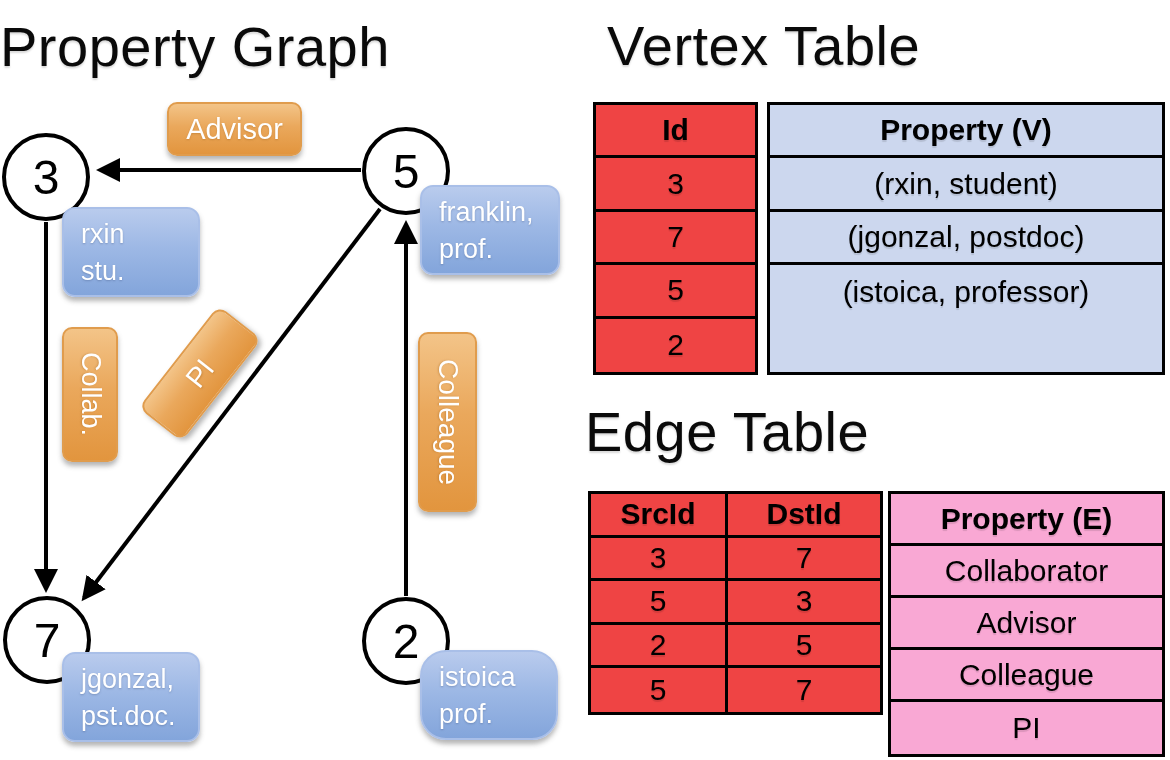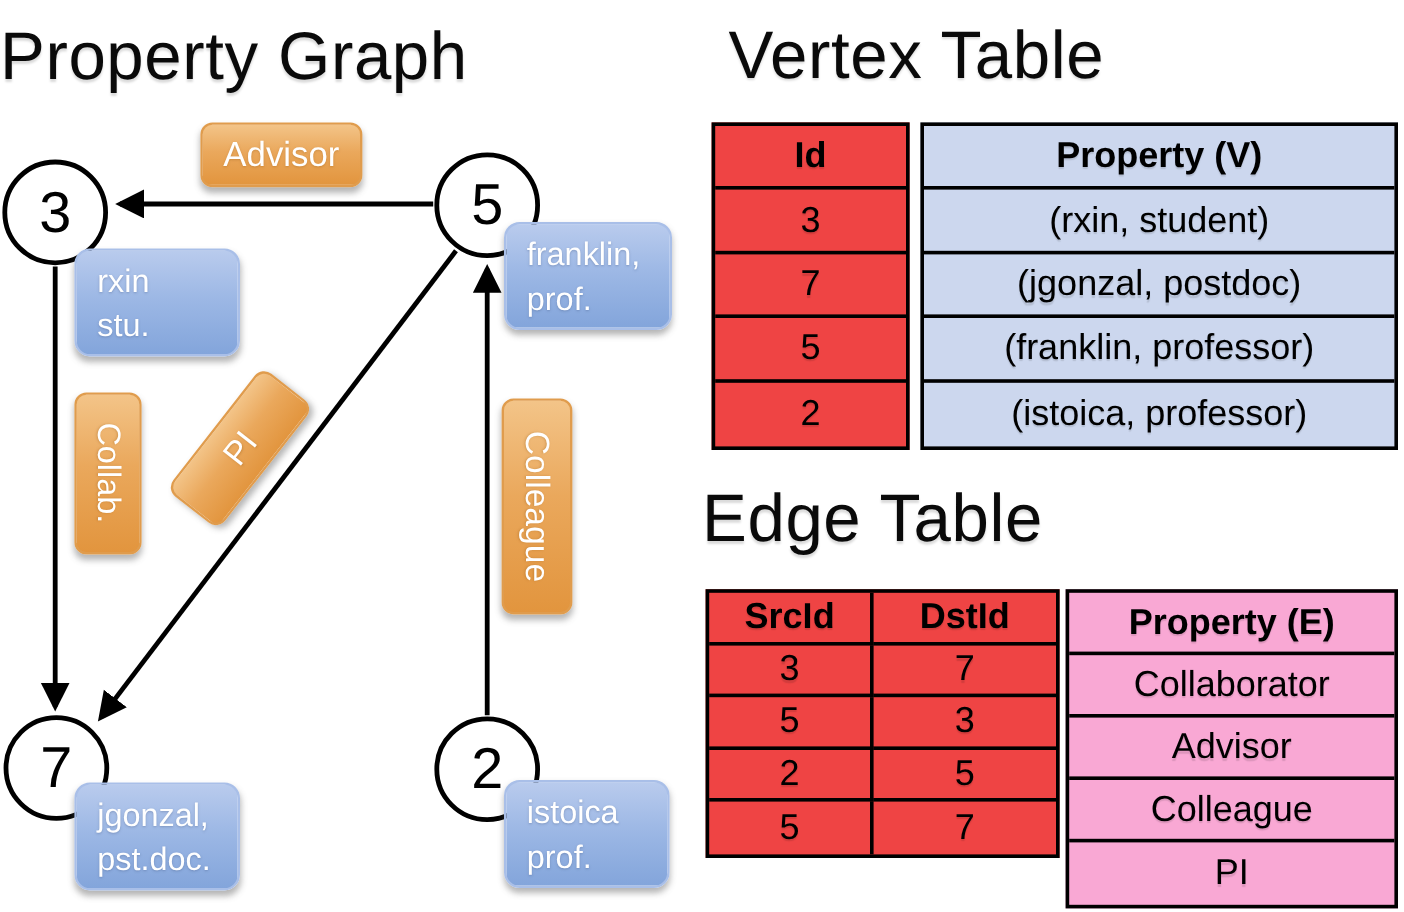--- a/index.html
+++ b/index.html
@@ -35,21 +35,21 @@
     position:absolute;width:138px;height:90px;border-radius:13px;z-index:3;
     background:linear-gradient(180deg,#b9cbed 0%,#9db8e5 45%,#83a5db 100%);
     border:2px solid #a9bfe8;
     box-shadow:0 4px 5px rgba(90,90,90,0.45);
     color:#fff;font-size:27px;line-height:37px;padding:7px 4px 0 17px;
     text-shadow:0 1px 2px rgba(60,80,120,0.35);
   }
   #vbox-rxin{left:62px;top:185px;margin-top:22px;}
   #vbox-franklin{left:420px;top:185px;width:140px;}
   #vbox-jgonzal{left:62px;top:652px;}
-  #vbox-istoica{left:420px;top:650px;}
+  #vbox-istoica{left:420px;top:650px;border-radius:26px;}
 
   .ebox{
     position:absolute;border-radius:10px;z-index:3;
     background:linear-gradient(180deg,#f3c488 0%,#eaa85c 45%,#e2953e 100%);
     border:2px solid #e09c4d;
     box-shadow:0 4px 5px rgba(90,90,90,0.45);
     color:#fff;display:flex;align-items:center;justify-content:center;
     font-size:29px;text-shadow:0 1px 2px rgba(150,90,20,0.35);
   }
   #ebox-advisor{left:167px;top:102px;width:135px;height:54px;}
@@ -149,21 +149,20 @@
     <div class="cell">3</div>
     <div class="cell">7</div>
     <div class="cell">5</div>
     <div class="cell last">2</div>
   </div>
 
   <div id="vtable-prop" class="tbl">
     <div class="cell hdr">Property (V)</div>
     <div class="cell">(rxin, student)</div>
     <div class="cell">(jgonzal, postdoc)</div>
-    <div class="cell">(franklin, professor)</div>
     <div class="cell last">(istoica, professor)</div>
   </div>
 
   <div id="etable-ids" class="tbl">
     <div class="cell hdr col1">SrcId</div>
     <div class="cell hdr">DstId</div>
     <div class="cell col1">3</div>
     <div class="cell">7</div>
     <div class="cell col1">5</div>
     <div class="cell">3</div>

